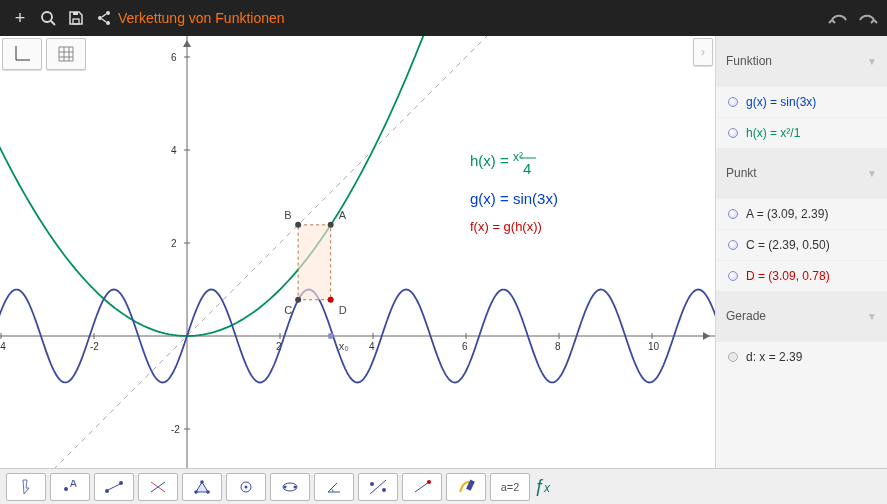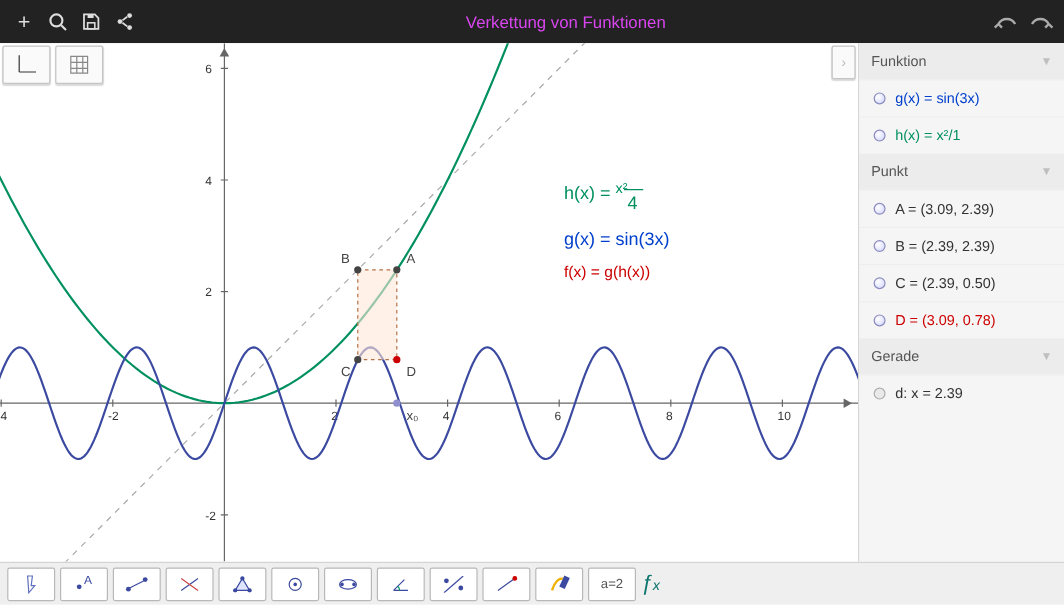--- a/index.html
+++ b/index.html
@@ -1,26 +1,26 @@
 <!DOCTYPE html>
 <html><head>
 <meta charset="utf-8">
 <style>
   * { box-sizing: border-box; }
   html, body { margin:0; padding:0; width:887px; height:504px; font-family: Arial, Helvetica, sans-serif; font-size:12px; background:#fff; color:#333; overflow:hidden;}
   .topbar { height:36px; background:#222; display:flex; align-items:center; color:#eee; padding:0 6px;}
   .tb-btn { width:28px; height:28px; display:flex; align-items:center; justify-content:center; cursor:pointer; font-size:18px; color:#ddd;}
-  .title   { flex:1; text-align:center; font-size:14px; color:#d946ef;}
+  .title   { flex:1; text-align:left; font-size:14px; color:#f97316;}
   .row { display:flex; height:432px; }
   .graph-area { width:715px; height:432px; position:relative; background:#fff;}
   .tool-buttons { position:absolute; top:2px; left:2px; display:flex; gap:4px; z-index:10;}
   .tool-tile { width:40px; height:32px; background:#fafafa; border:1px solid #c5c5c5; border-radius:2px; display:flex; align-items:center; justify-content:center; box-shadow:0 1px 1px rgba(0,0,0,.15);}
   .mini-arrow { position:absolute; top:2px; right:2px; z-index:10;}
   .sidebar { width:172px; height:432px; background:#f5f5f5; border-left:1px solid #d6d6d6; display:flex; flex-direction:column; overflow:hidden;}
-  .sb-section { padding:8px 10px; font-size:12px; color:#555; background:#ececec; display:flex; justify-content:space-between; align-items:center;}
+  .sb-section { padding:18px 10px; font-size:12px; color:#555; background:#ececec; display:flex; justify-content:space-between; align-items:center;}
   .sb-chev { color:#bfbfbf; font-size:10px;}
   .sb-item { padding:8px 10px 8px 12px; font-size:12px; display:flex; align-items:center; gap:8px; border-top:1px solid #eee; background:#f5f5f5;}
   .bullet { width:10px; height:10px; border:1px solid #8b8bbd; border-radius:50%; background:radial-gradient(circle at 35% 35%, #fff, #cfd3ff);}
   .bullet.off { background:#e9e9e9; border-color:#aeaeae;}
   .bottombar { height:36px; background:#efefef; border-top:1px solid #ccc; display:flex; align-items:center; padding:2px 6px; gap:4px;}
   .bb-tile { width:40px; height:28px; background:#fff; border:1px solid #b8b8b8; border-radius:2px; display:flex; align-items:center; justify-content:center; font-size:11px; color:#3b4aa0;}
   .bb-input { flex:1; color:#aaa; font-style:italic; padding-left:10px;}
   .fx { font-style:italic; font-size:18px; color:#0f766e;}
   
   .formula-g { fill:#0040cc; font-size:15px;}
@@ -175,24 +175,20 @@
     <div class="sb-section">
       <span>Punkt</span>
         <span class="sb-chev">▼</span>
     </div>
     <div class="sb-item">
         <span class="bullet"></span>
         <span>A = (3.09, 2.39)</span>
       </div>
     <div class="sb-item">
         <span class="bullet"></span>
-        <span>B = (2.39, 2.39)</span>
-      </div>
-    <div class="sb-item">
-        <span class="bullet"></span>
         <span>C = (2.39, 0.50)</span>
       </div>
     <div class="sb-item">
         <span class="bullet"></span>
         <span style="color:#cc0000">D = (3.09, 0.78)</span>
       </div>
 
     <div class="sb-section">
       <span>Gerade</span>
         <span class="sb-chev">▼</span>

